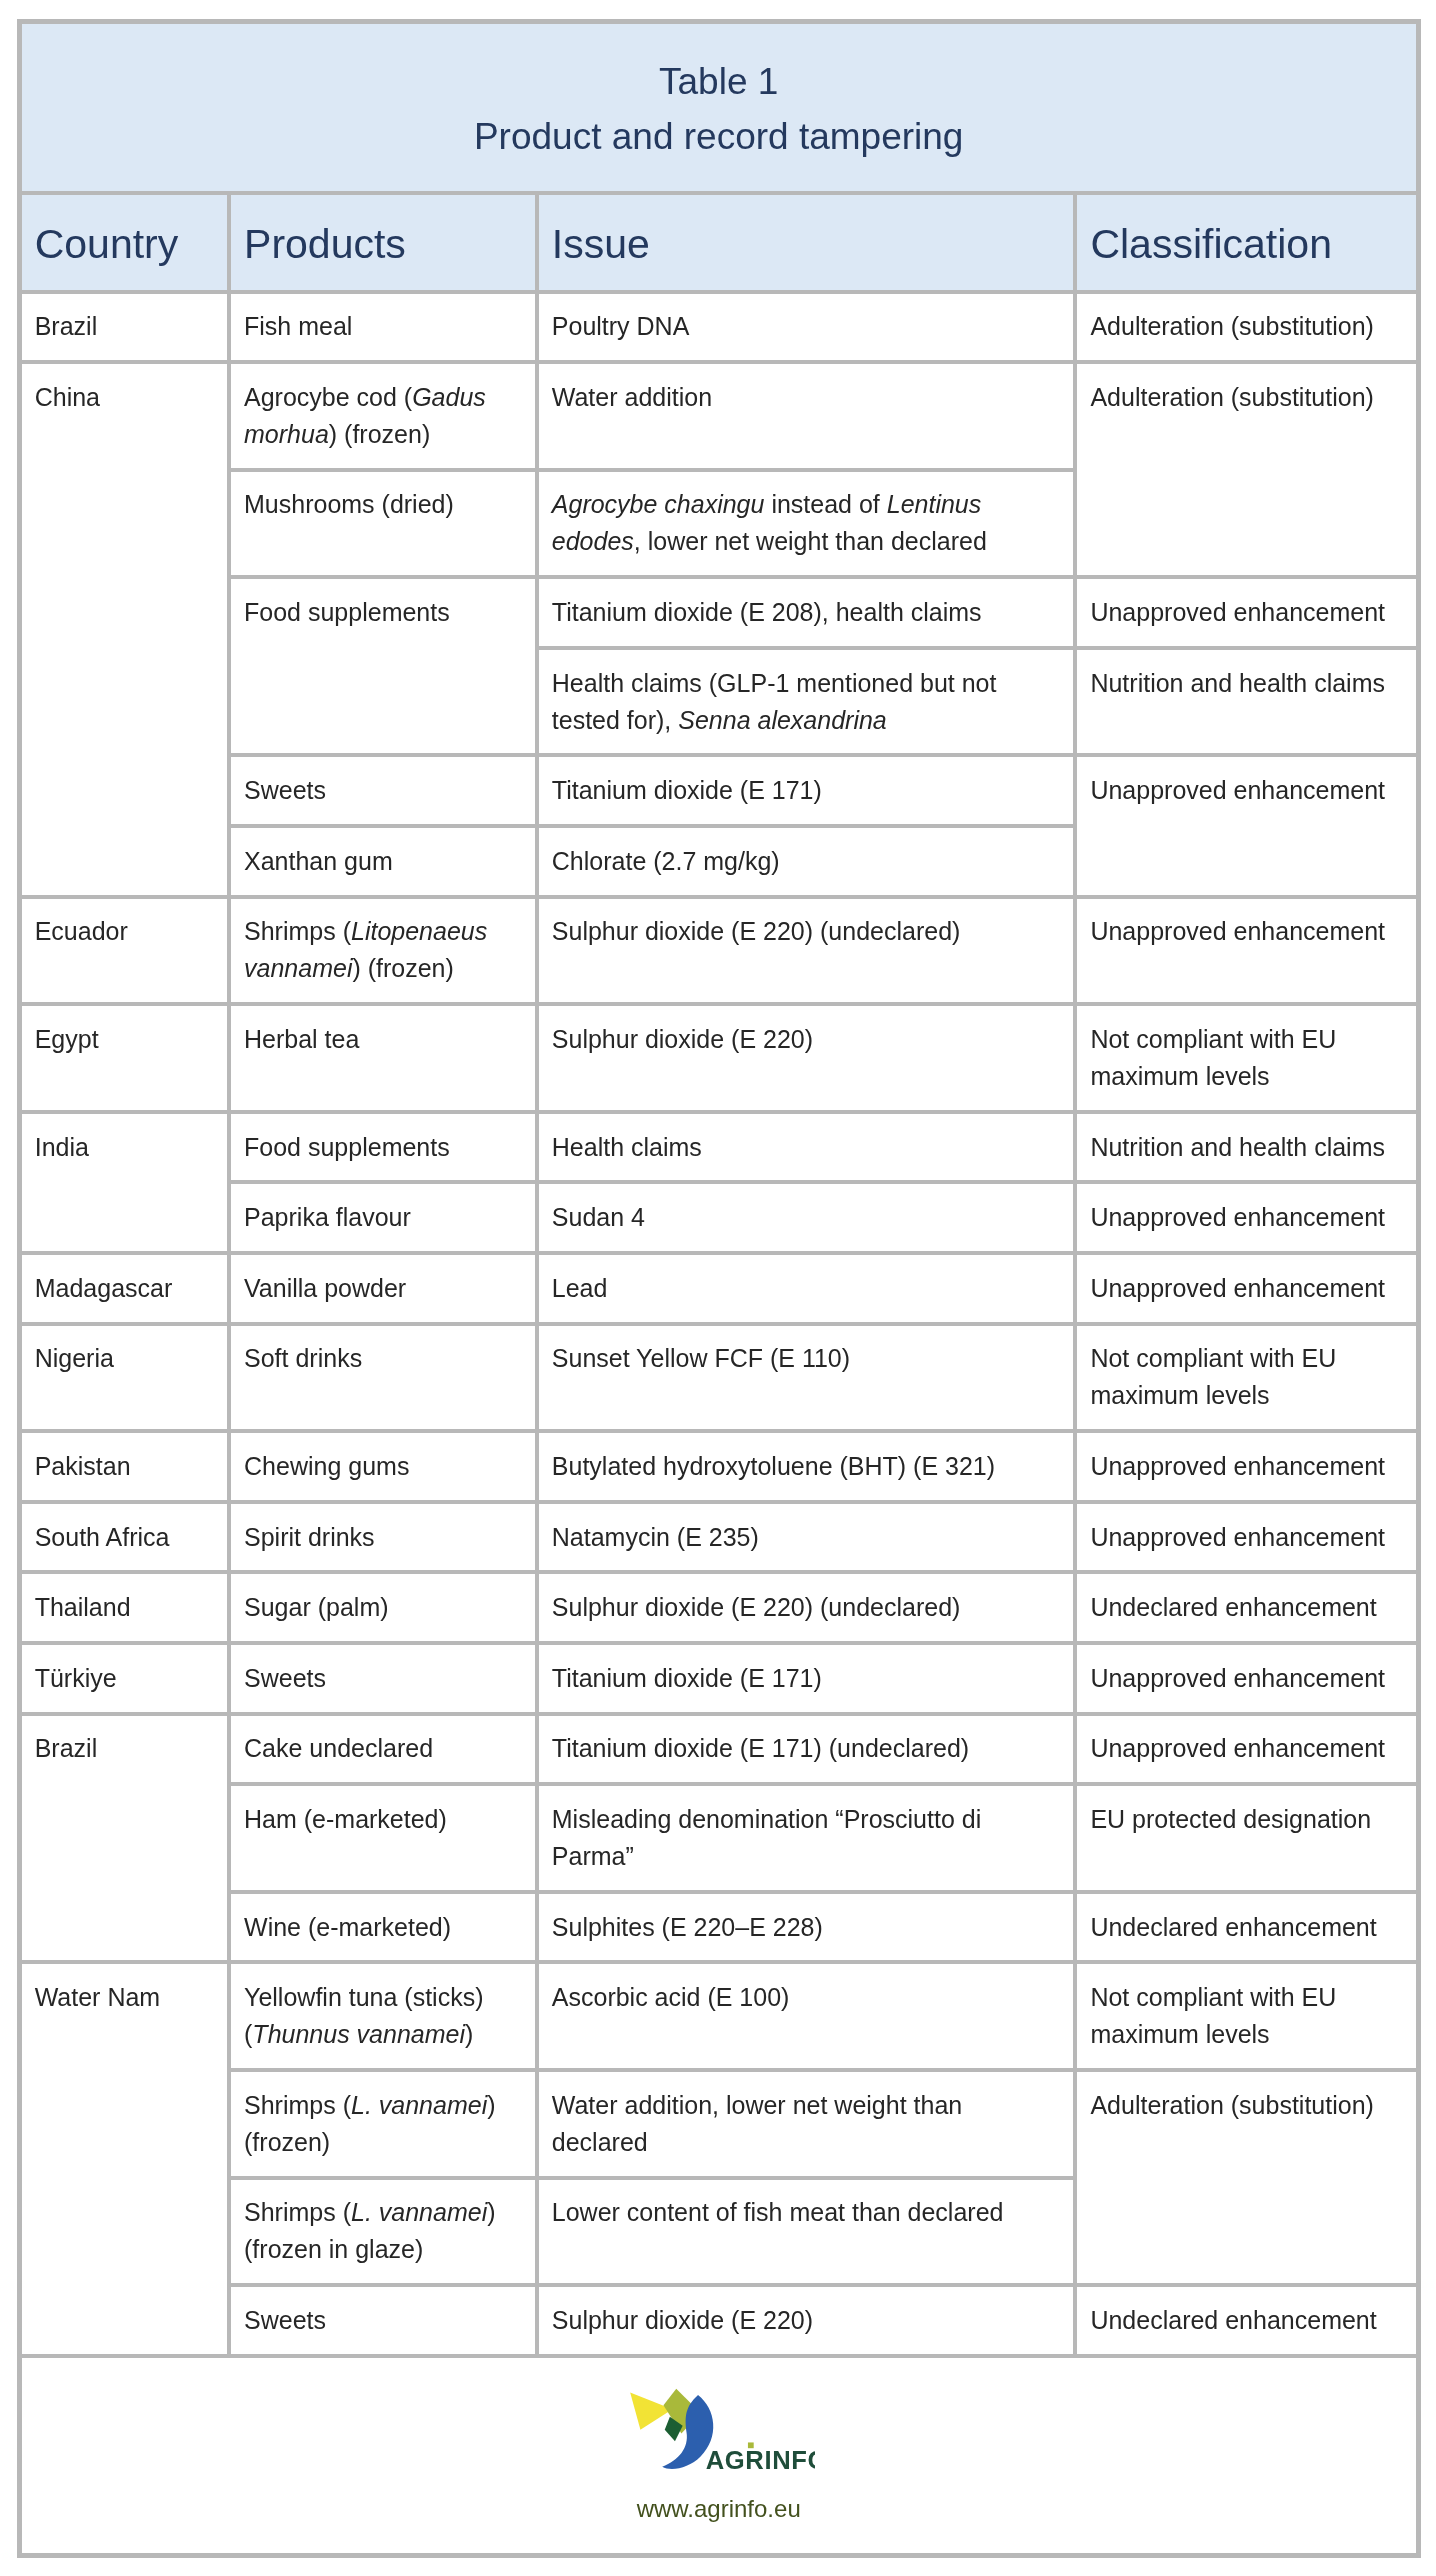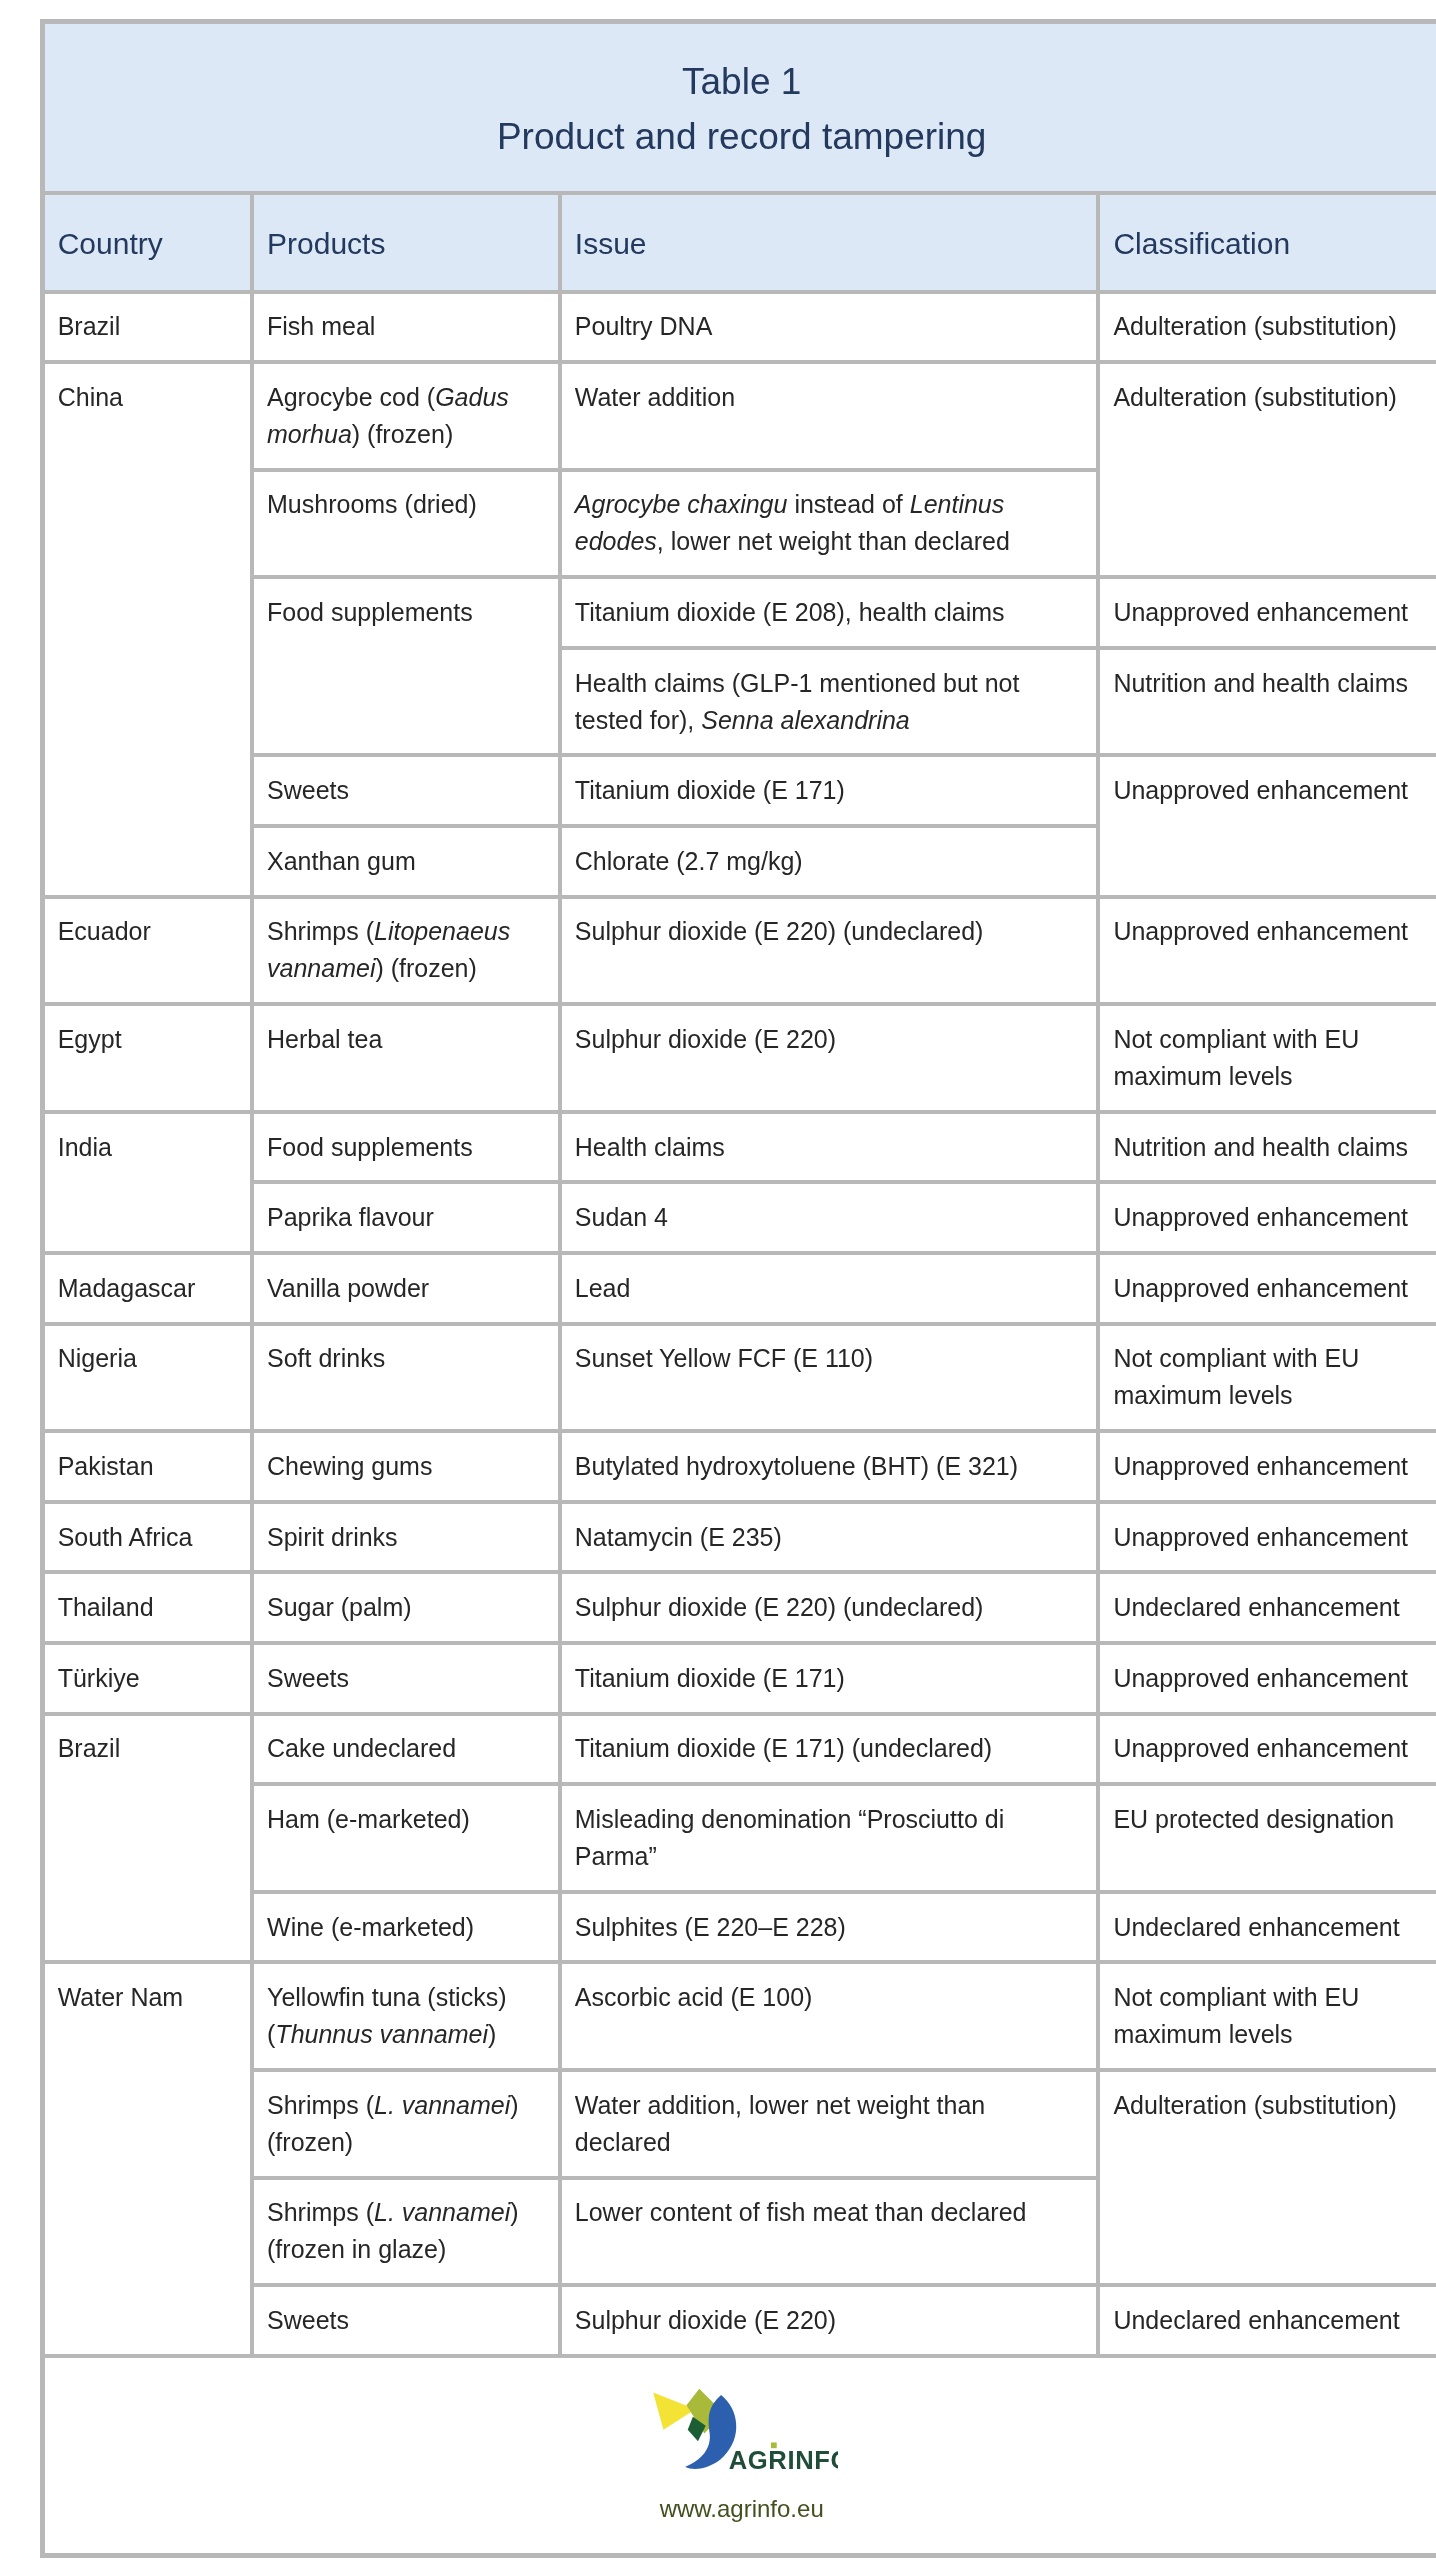--- a/index.html
+++ b/index.html
@@ -13,21 +13,21 @@
     --logo-yellow:#f2e335;
     --logo-dark-green:#1c5e33;
     --logo-text-color:#1f4d3a;
   }
   html,body{
     margin:0;padding:0;background:#ffffff;
     width:1437px;
     font-family:"Liberation Sans","DejaVu Sans",sans-serif;
     color:var(--body-text);
   }
-  .page{width:1409px;height:2576px;box-sizing:border-box;padding:19px 16.7px 0 16.7px;margin-left:23px;}
+  .page{width:1409px;height:2576px;box-sizing:border-box;padding:19px 16.7px 0 16.7px;}
   table.tamper{
     border-collapse:collapse;
     table-layout:fixed;
     width:1404px;
     border:5.1px solid var(--border);
   }
   col.col-country{width:15%;}
   col.col-products{width:22%;}
   col.col-issue{width:38.5%;}
   col.col-class{width:24.5%;}
@@ -46,21 +46,21 @@
     background:var(--header-bg);
     color:var(--title-text);
     text-align:center;
     font-size:37px;
     line-height:55px;
     padding:29.5px 6.4px 27px 6.4px;
   }
   th.col-head{
     background:var(--header-bg);
     color:var(--title-text);
-    font-size:30px;
+    font-size:41px;
     line-height:36px;
     padding:31px 9px 28px 13px;
   }
   td i{font-style:italic;}
   td.footer-cell{
     text-align:center;
     padding:23px 6.4px 26px 6.4px;
   }
   .logo-wrap{display:inline-block;}
   .logo-mark{display:block;margin:0 auto;}

